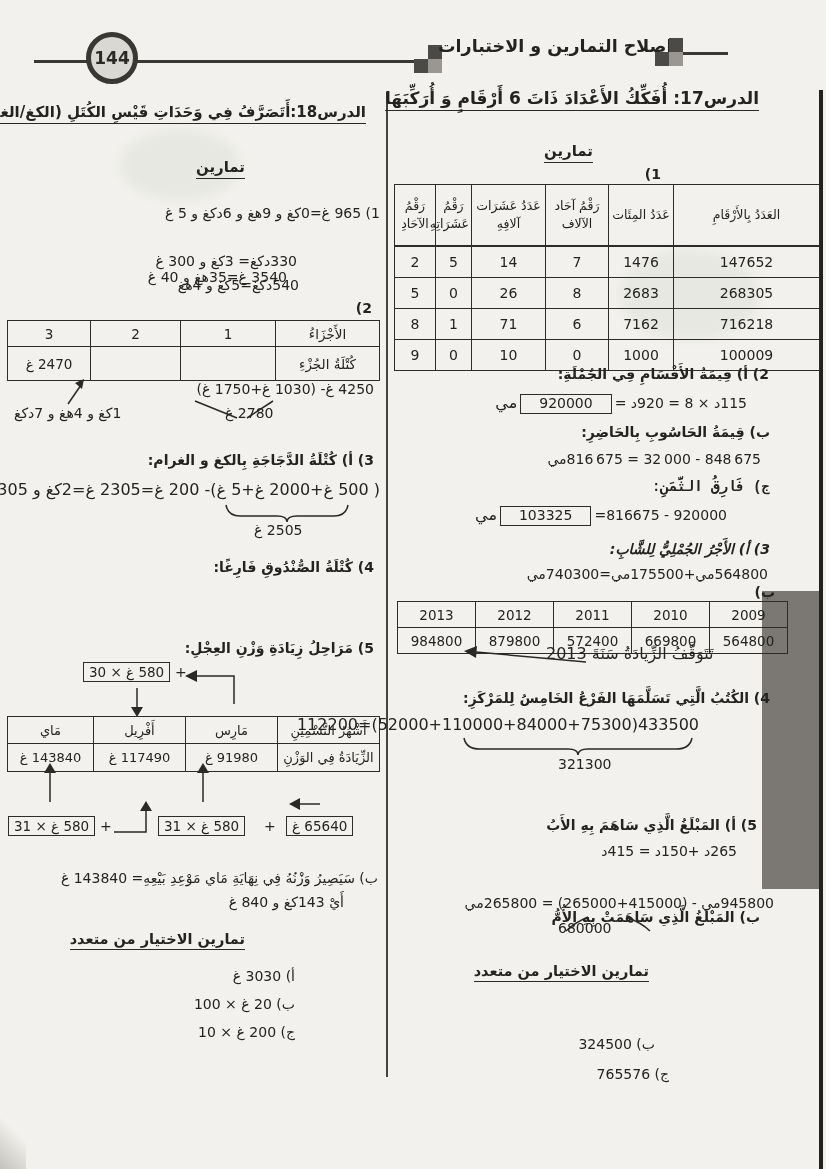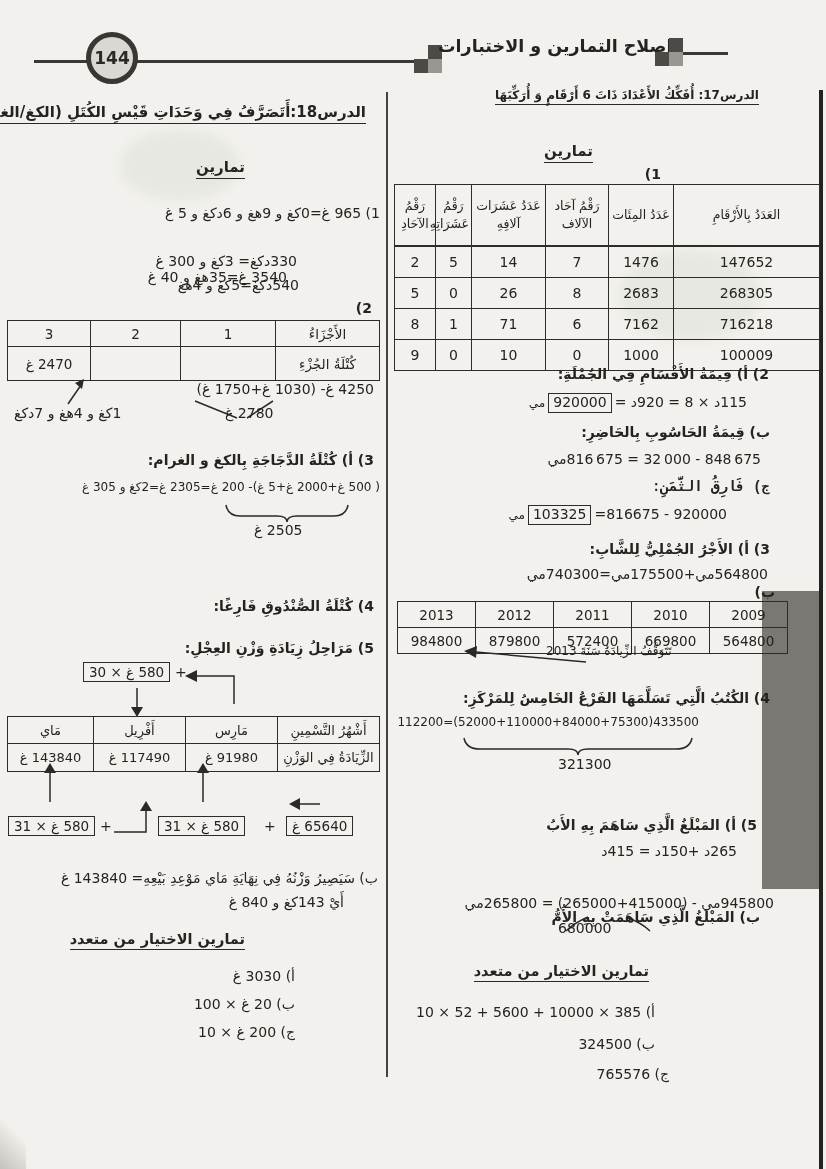--- a/index.html
+++ b/index.html
@@ -1,23 +1,23 @@
 <!DOCTYPE html>
 <html lang="ar"><head>
 <meta charset="utf-8">
 <style>
   html,body{margin:0;padding:0;background:#c9c8c4;}
   .page{position:relative;width:826px;height:1169px;background:#f2f1ed;overflow:hidden;
         font-family:"DejaVu Sans",sans-serif;color:#25231f;}
   .abs{position:absolute;}
   .blk{position:absolute;white-space:nowrap;font-size:14px;line-height:1.25;direction:rtl;unicode-bidi:embed;}
   .bold{font-weight:bold;}
-  .sm{font-size:12px;}
+  .sm{font-size:16px;}
   .ul{border-bottom:1.5px solid #2b2926;padding-bottom:2px;}
-  .abox{display:inline-block;border:1.5px solid #2e2c28;padding:0 4px;margin:0 3px;background:transparent;}
+  .abox{display:inline-block;border:1.5px solid #2e2c28;padding:0 18px;margin:0 3px;background:transparent;}
   .nbox{position:absolute;border:1.5px solid #2e2c28;padding:1px 5px;font-size:13.5px;white-space:nowrap;direction:rtl;}
   table{border-collapse:collapse;direction:rtl;table-layout:fixed;}
   th,td{border:1.3px solid #2e2c28;text-align:center;vertical-align:middle;padding:1px 2px;
         font-family:"DejaVu Sans",sans-serif;color:#25231f;}
   th{font-weight:normal;}
   .t17 th{font-size:12.5px;line-height:1.45;height:58px;border-bottom-width:2px;}
   .t17 td{font-size:14px;height:28px;}
   .tparts th{font-size:13.5px;height:23px;}
   .tparts td{font-size:13.5px;height:31px;}
   .tmonths th{font-size:13px;height:24px;}
@@ -120,21 +120,21 @@
     </svg>
     <div class="blk" style="top:405px;left:8px;">1كغ و 4هغ و 7دكغ</div>
 
     <div class="blk bold" style="top:452px;right:8px;">3) أ) كُتْلَةُ الدَّجَاجَةِ بِالكغ و الغرام:</div>
     <div class="blk sm" style="top:480px;right:2px;">( 500 غ+2000 غ+5 غ)- 200 غ=2305 غ=2كغ و 305 غ</div>
     <svg style="left:218px;top:503px;" width="126" height="22" viewBox="0 0 126 22">
       <path d="M2 2 Q4 13 16 13 L53 13 Q63 13 63 19 Q63 13 73 13 L110 13 Q122 13 124 2"></path>
     </svg>
     <div class="blk" style="top:522px;left:248px;">2505 غ</div>
 
-    <div class="blk bold" style="top:598px;right:8px;margin-left:42px;">4) كُتْلَةُ الصُّنْدُوقِ فَارِغًا:</div>
+    <div class="blk bold" style="top:559px;right:8px;margin-left:42px;">4) كُتْلَةُ الصُّنْدُوقِ فَارِغًا:</div>
 
     <div class="blk bold" style="top:640px;right:8px;">5) مَرَاحِلُ زِيَادَةِ وَزْنِ العِجْلِ:</div>
 
     <div class="abs" style="top:656px;left:0;width:376px;height:204px;">
       <svg style="left:0;top:0;" width="376" height="204" viewBox="0 0 376 204">
         <path d="M184 20 L228 20 L228 48"></path>
           <polygon points="179,20 191,14 191,26"></polygon>
         <path d="M131 32 L131 54"></path>
           <polygon points="131,61 125,51 137,51"></polygon>
         <path d="M44 146 L44 114"></path>
@@ -183,21 +183,21 @@
     <div class="blk" style="top:894px;right:38px;">أَيْ 143كغ و 840 غ</div>
 
     <div class="blk bold" style="top:930px;right:137px;font-size:14.5px;"><span class="ul">تمارين الاختيار من متعدد</span></div>
     <div class="blk" style="top:968px;right:87px;">أ) 3030 غ</div>
     <div class="blk" style="top:996px;right:87px;">ب) 20 غ × 100</div>
     <div class="blk" style="top:1024px;right:87px;">ج) 200 غ × 10</div>
   </div>
 
   <div class="abs" style="left:394px;top:0;width:427px;height:1169px;direction:rtl;">
 
-    <div class="blk bold" style="top:88px;right:62px;font-size:12px;"><span class="ul">الدرس17: أُفَكِّكُ الأَعْدَادَ ذَاتَ 6 أَرْقَامٍ وَ أُرَكِّبَهَا</span></div>
+    <div class="blk bold" style="top:88px;right:62px;font-size:17px;"><span class="ul">الدرس17: أُفَكِّكُ الأَعْدَادَ ذَاتَ 6 أَرْقَامٍ وَ أُرَكِّبَهَا</span></div>
     <div class="blk bold" style="top:142px;right:228px;font-size:15px;"><span class="ul">تمارين</span></div>
     <div class="blk bold" style="top:166px;right:160px;">1)</div>
 
     <table class="t17" style="position:absolute;top:184px;right:1px;width:425px;">
       <colgroup>
           <col style="width:146px">
           <col style="width:65px">
           <col style="width:63px">
           <col style="width:74px">
           <col style="width:36px">
@@ -251,21 +251,21 @@
     <div class="blk" style="top:393px;right:74px;">
       <span>115د × 8 = 920د =</span><span class="abox">920000</span><span class="sm">مي</span>
     </div>
     <div class="blk bold" style="top:424px;right:51px;">ب) قِيمَةُ الحَاسُوبِ بِالحَاضِرِ:</div>
     <div class="blk" style="top:451px;right:60px;">848 675 - 32 000 = 816 675مي</div>
     <div class="blk bold" style="top:479px;right:51px;font-family:Liberation Mono, monospace;">ج) فَارِقُ الثَّمَنِ:</div>
     <div class="blk" style="top:505px;right:94px;">
       <span>920000 - 816675=</span><span class="abox">103325</span><span class="sm">مي</span>
     </div>
 
-    <div class="blk bold" style="top:541px;right:51px;">3) أ) الأَجْرُ الجُمْلِيُّ لِلشَّابِ:</div>
+    <div class="blk bold" style="top:541px;right:51px;font-style:italic;">3) أ) الأَجْرُ الجُمْلِيُّ لِلشَّابِ:</div>
     <div class="blk" style="top:566px;right:53px;">564800مي+175500مي=740300مي</div>
     <div class="blk bold" style="top:584px;right:46px;">ب)</div>
 
     <table class="tyears" style="position:absolute;top:601px;right:33px;width:390px;">
       <colgroup>
           <col style="width:78px">
           <col style="width:78px">
           <col style="width:78px">
           <col style="width:78px">
           <col style="width:78px">
@@ -305,18 +305,17 @@
     <div class="blk" style="top:843px;right:84px;">265د +150د = 415د</div>
     <div class="blk bold" style="top:869px;right:61px;margin-top:40px;">ب) المَبْلَغُ الَّذِي سَاهَمَتْ بِهِ الأُمُّ</div>
     <div class="blk" style="top:895px;right:47px;">945800مي - (415000+265000) = 265800مي</div>
     <svg style="left:158px;top:915px;" width="120" height="18" viewBox="0 0 120 18">
       <path d="M36 2 Q22 8 14 16"></path>
         <path d="M74 2 Q90 8 98 16"></path>
     </svg>
     <div class="blk" style="top:920px;left:164px;">680000</div>
 
     <div class="blk bold" style="top:962px;right:172px;font-size:14.5px;"><span class="ul">تمارين الاختيار من متعدد</span></div>
-    <div class="blk" style="top:1004px;right:166px;">أ) 385 × 10000 + 5600 + 52 × 10</div>
     <div class="blk" style="top:1036px;right:166px;">ب) 324500</div>
     <div class="blk" style="top:1066px;right:152px;">ج) 765576</div>
   </div>
 
 </div>
 
 </body></html>

